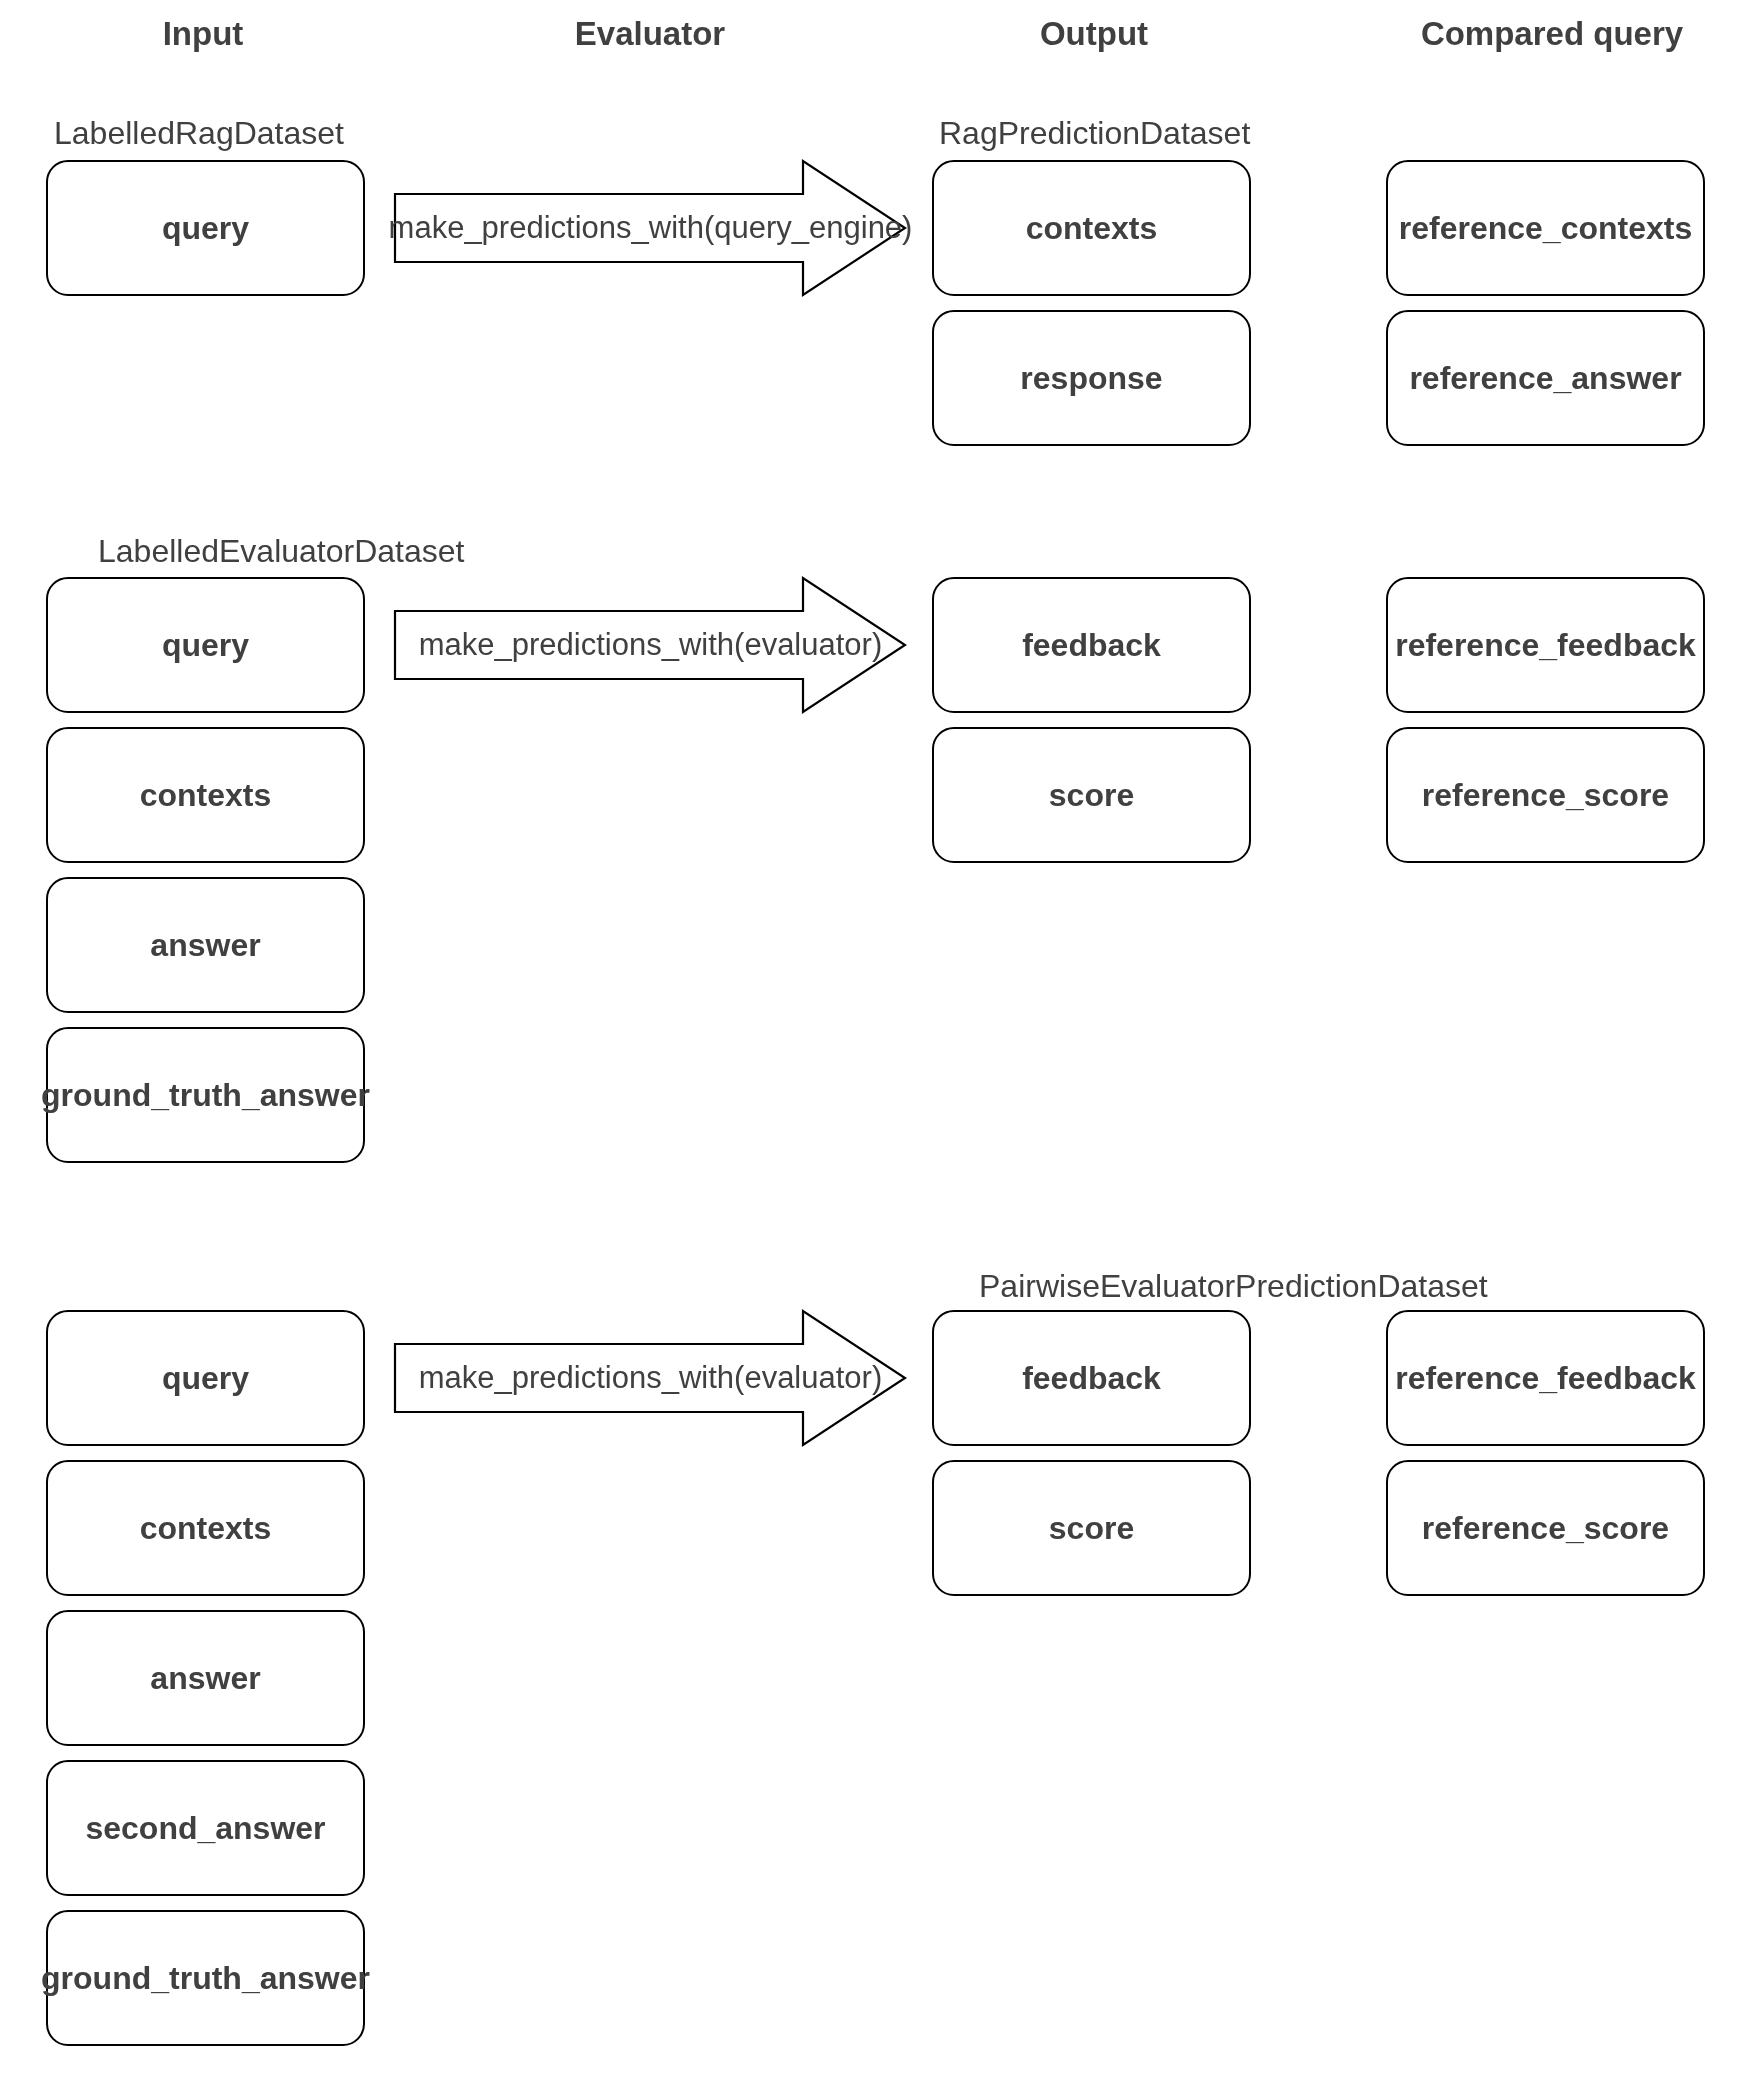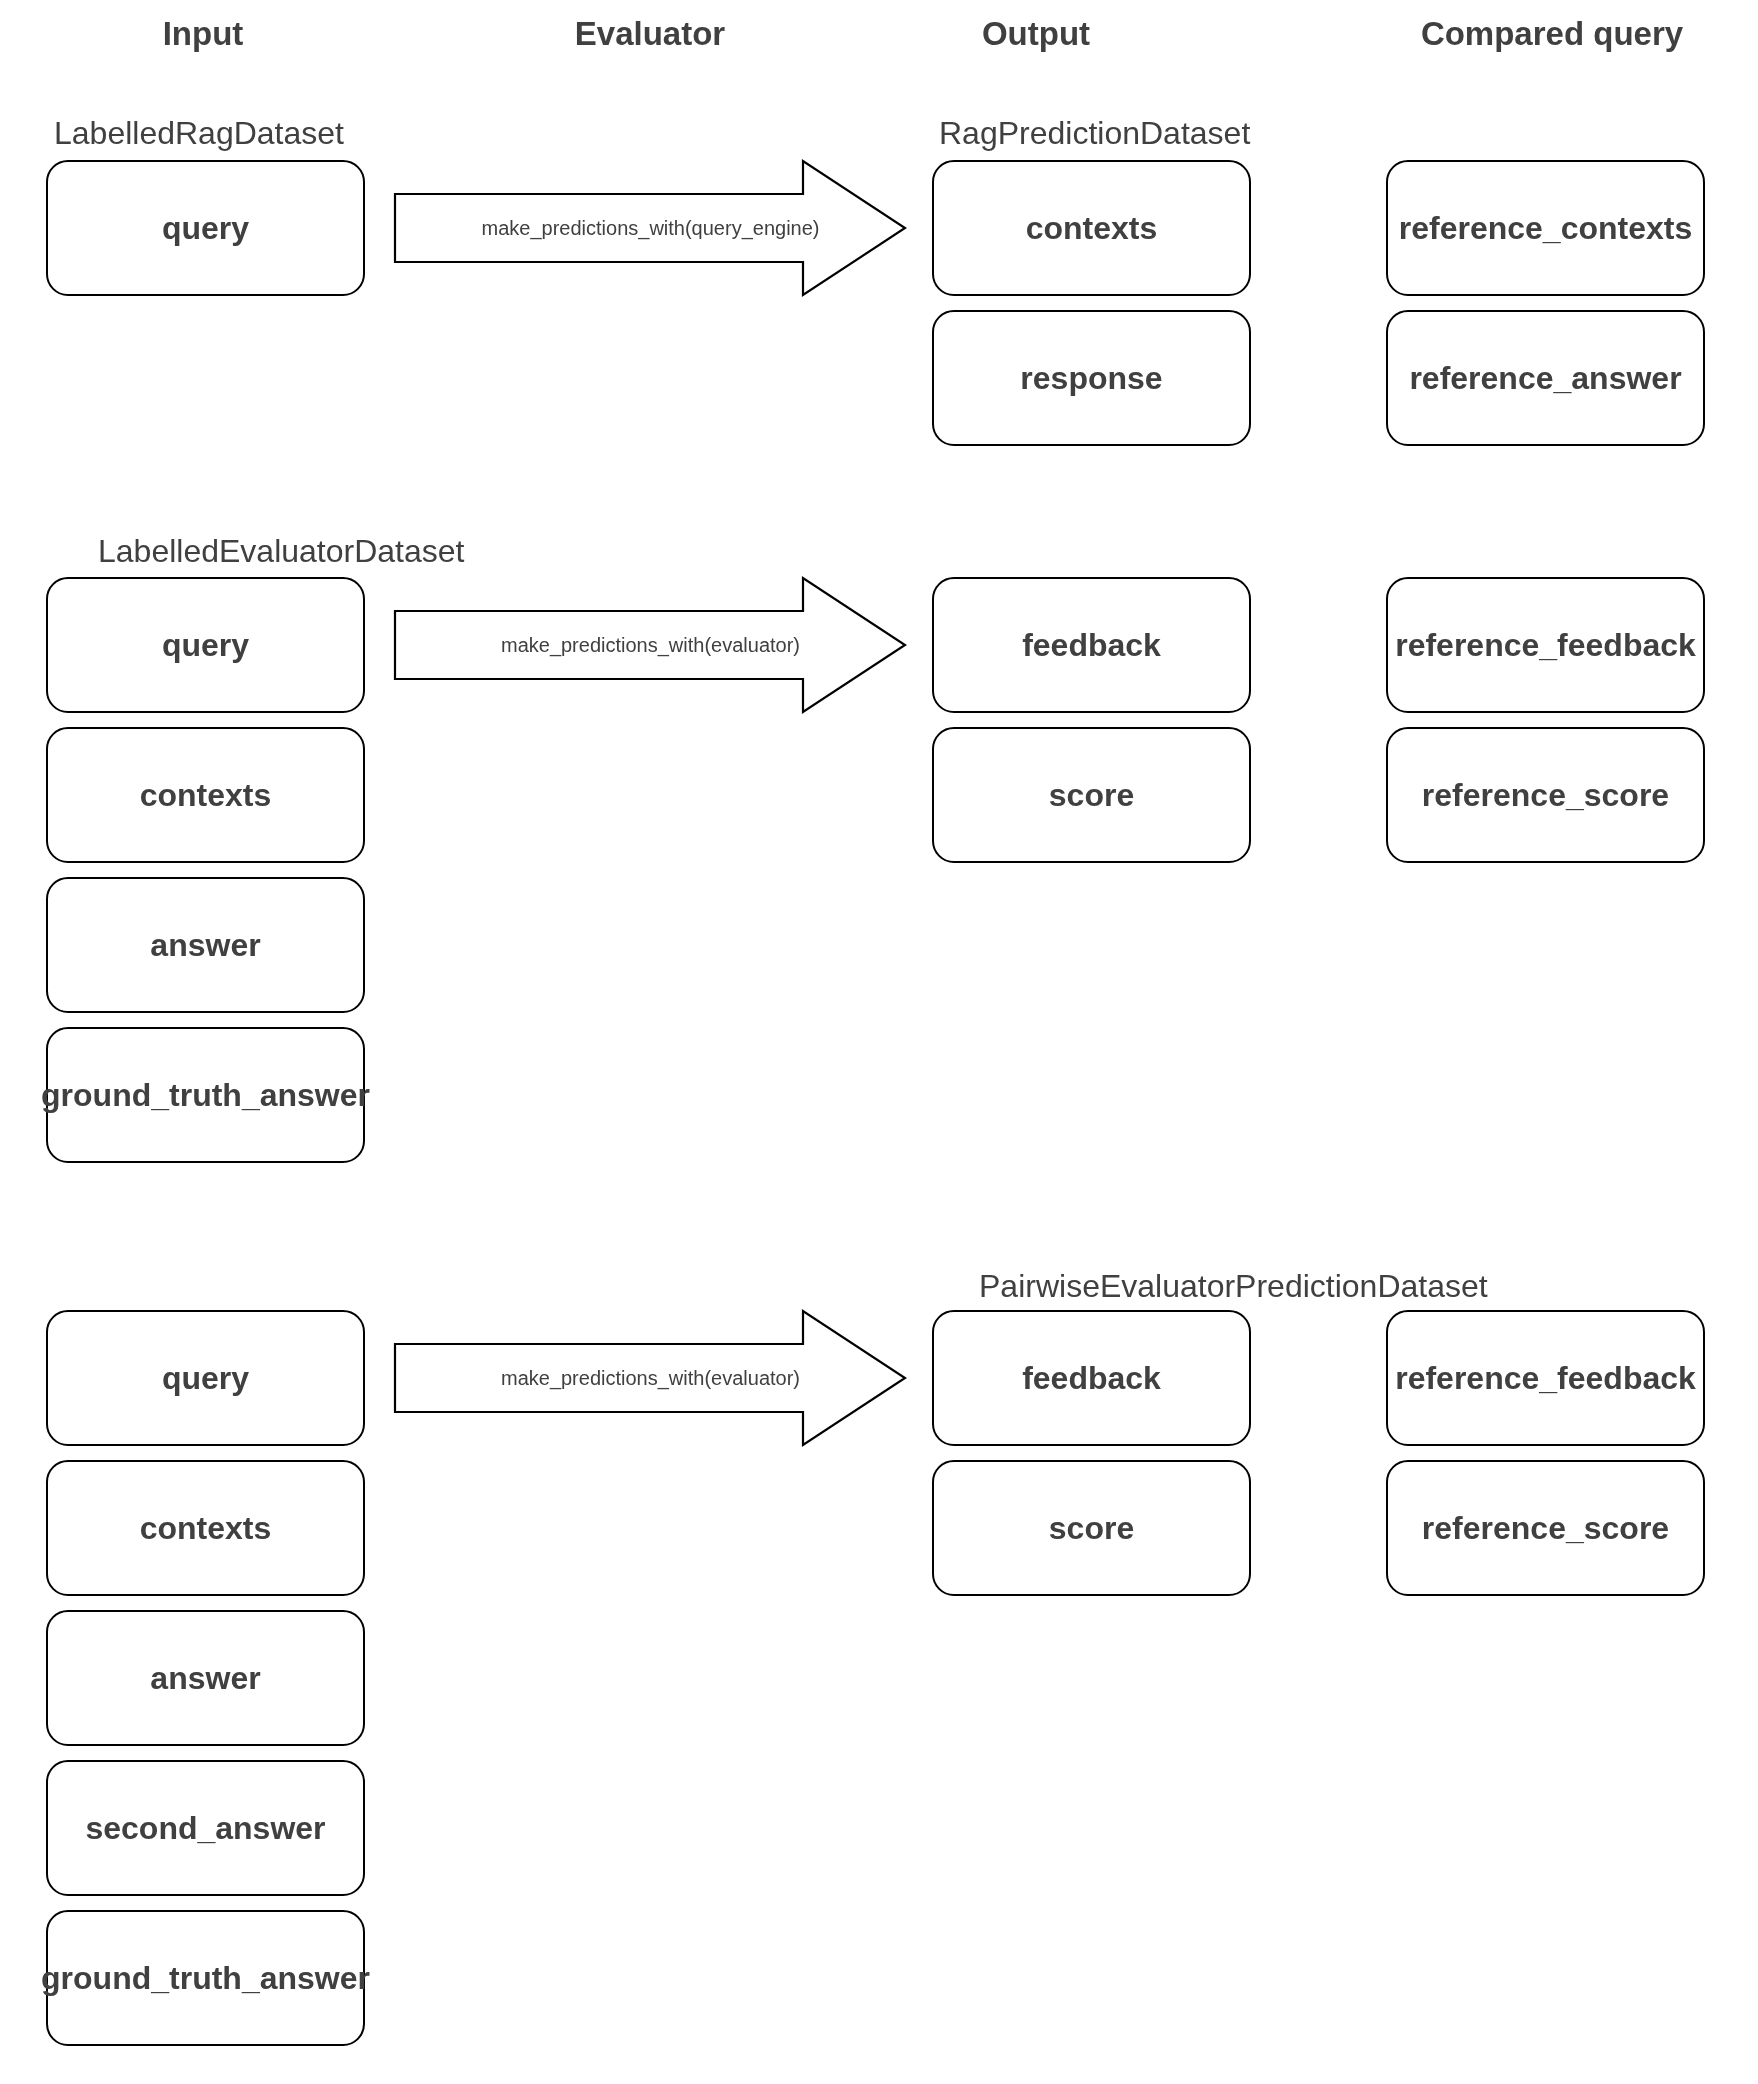--- a/index.html
+++ b/index.html
@@ -49,32 +49,32 @@
     height: 140px;
     display: block;
   }
   .arrow-label {
     position: absolute;
     width: 515px;
     height: 140px;
     display: flex;
     align-items: center;
     justify-content: center;
-    font-size: 20px;
+    font-size: 31px;
     white-space: nowrap;
   }
 </style>
 </head>
 <body>
 
 <div class="canvas">
 
   <div class="col-header" style="left:203px;">Input</div>
   <div class="col-header" style="left:650px;">Evaluator</div>
-  <div class="col-header" style="left:1036px;text-align:right;">Output</div>
+  <div class="col-header" style="left:1094px;text-align:right;">Output</div>
   <div class="col-header" style="left:1552px;">Compared query</div>
 
   <div class="group-title" style="left:54px;  top:113px;">LabelledRagDataset</div>
   <div class="field-box" style="left:46px;  top:160px;">query</div>
 
   <svg class="arrow-svg" style="left:393px; top:158px;" viewBox="0 0 515 140">
     <polygon points="2,36 410,36 410,3 512,70 410,137 410,104 2,104" fill="#ffffff" stroke="#000000" stroke-width="2.2" stroke-linejoin="miter"></polygon>
   </svg>
   <div class="arrow-label" style="left:393px; top:158px;">make_predictions_with(query_engine)</div>
 

